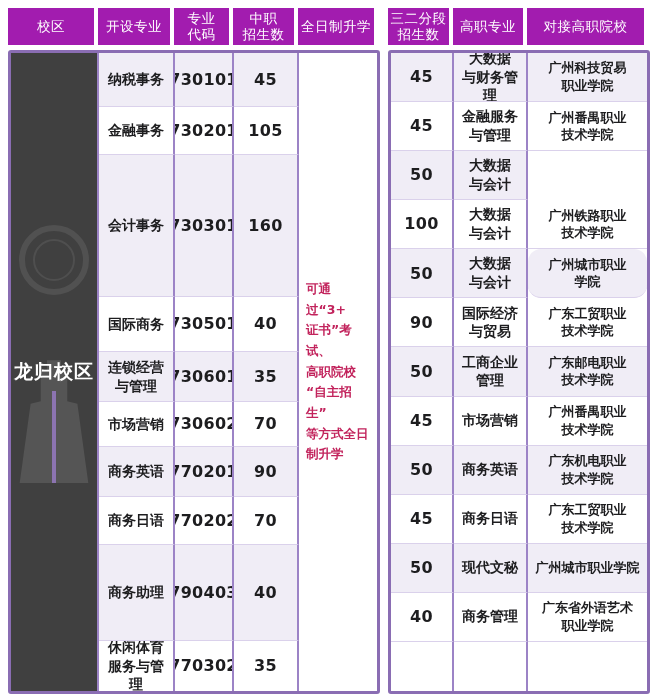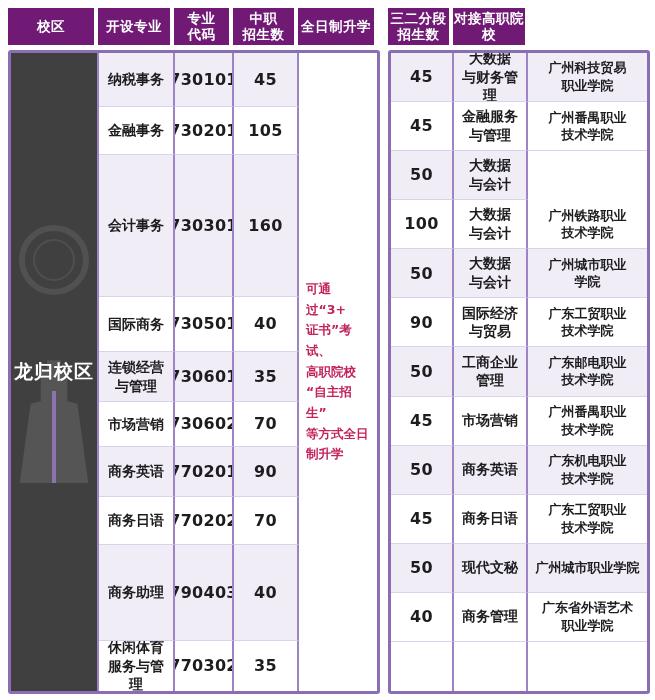--- a/index.html
+++ b/index.html
@@ -11,23 +11,23 @@
   .table.left{left:8px;width:372px;}
   .table.right{left:388px;width:262px;}
 
   
   .lgrid{display:grid;grid-template-columns:88px 76px 59px 65px 78px;}
   .rgrid{display:grid;grid-template-columns:63px 74px 119px;}
 
   .thead{height:37px;margin-bottom:5px;}
   .th{height:37px;}
   .th-inner{
-    height:100%;margin:0 2px;background:#701a75;color:#fff;
+    height:100%;margin:0 2px;background:#a21caf;color:#fff;
     display:flex;align-items:center;justify-content:center;text-align:center;
-    font-size:13.5px;font-weight:bold;line-height:1.18;white-space:pre-line;
+    font-size:13.5px;font-weight:normal;line-height:1.18;white-space:pre-line;
     letter-spacing:.5px;
   }
   .th:first-child .th-inner{margin-left:0;}
   .th:last-child .th-inner{margin-right:0;}
 
   .tbody{
     box-sizing:border-box;border:3px solid #8A6DB3;border-radius:3px;
     background:#fff;
   }
   .tbody.left-body{height:644px;grid-template-rows:54px 48px 142px 55px 50px 45px 50px 48px 96px 50px;}
@@ -154,20 +154,23 @@
       </div>
   </section>
 
   <section class="table right">
     <div class="thead rgrid">
       <div class="th">
           <div class="th-inner">三二分段
 招生数</div>
         </div>
       <div class="th">
+          <div class="th-inner">高职专业</div>
+        </div>
+      <div class="th">
           <div class="th-inner">对接高职院校</div>
         </div>
     </div>
     <div class="tbody rgrid right-body">
 
     <div class="cell lav num" style="grid-area: 1 / 1;">45</div>
         <div class="cell lav zh" style="grid-area: 1 / 2;">大数据
 与财务管理</div>
         <div class="cell lav zh college lastcol" style="grid-area: 1 / 3;">广州科技贸易
 职业学院</div>
@@ -180,21 +183,21 @@
         <div class="cell lav zh" style="grid-area: 3 / 2;">大数据
 与会计</div>
         <div class="cell wht num" style="grid-area: 4 / 1;">100</div>
         <div class="cell wht zh" style="grid-area: 4 / 2;">大数据
 与会计</div>
         <div class="cell wht zh college lastcol" style="grid-area: 4 / 3;">广州铁路职业
 技术学院</div>
         <div class="cell lav num" style="grid-area: 5 / 1;">50</div>
         <div class="cell lav zh" style="grid-area: 5 / 2;">大数据
 与会计</div>
-        <div class="cell lav zh college lastcol" style="grid-area: 5 / 3;">广州城市职业
+        <div class="cell lav zh college lastcol" style="grid-area: 5 / 3; border-radius: 13px;">广州城市职业
 学院</div>
         <div class="cell wht num" style="grid-area: 6 / 1;">90</div>
         <div class="cell wht zh" style="grid-area: 6 / 2;">国际经济
 与贸易</div>
         <div class="cell wht zh college lastcol" style="grid-area: 6 / 3;">广东工贸职业
 技术学院</div>
         <div class="cell lav num" style="grid-area: 7 / 1;">50</div>
         <div class="cell lav zh" style="grid-area: 7 / 2;">工商企业
 管理</div>
         <div class="cell lav zh college lastcol" style="grid-area: 7 / 3;">广东邮电职业

